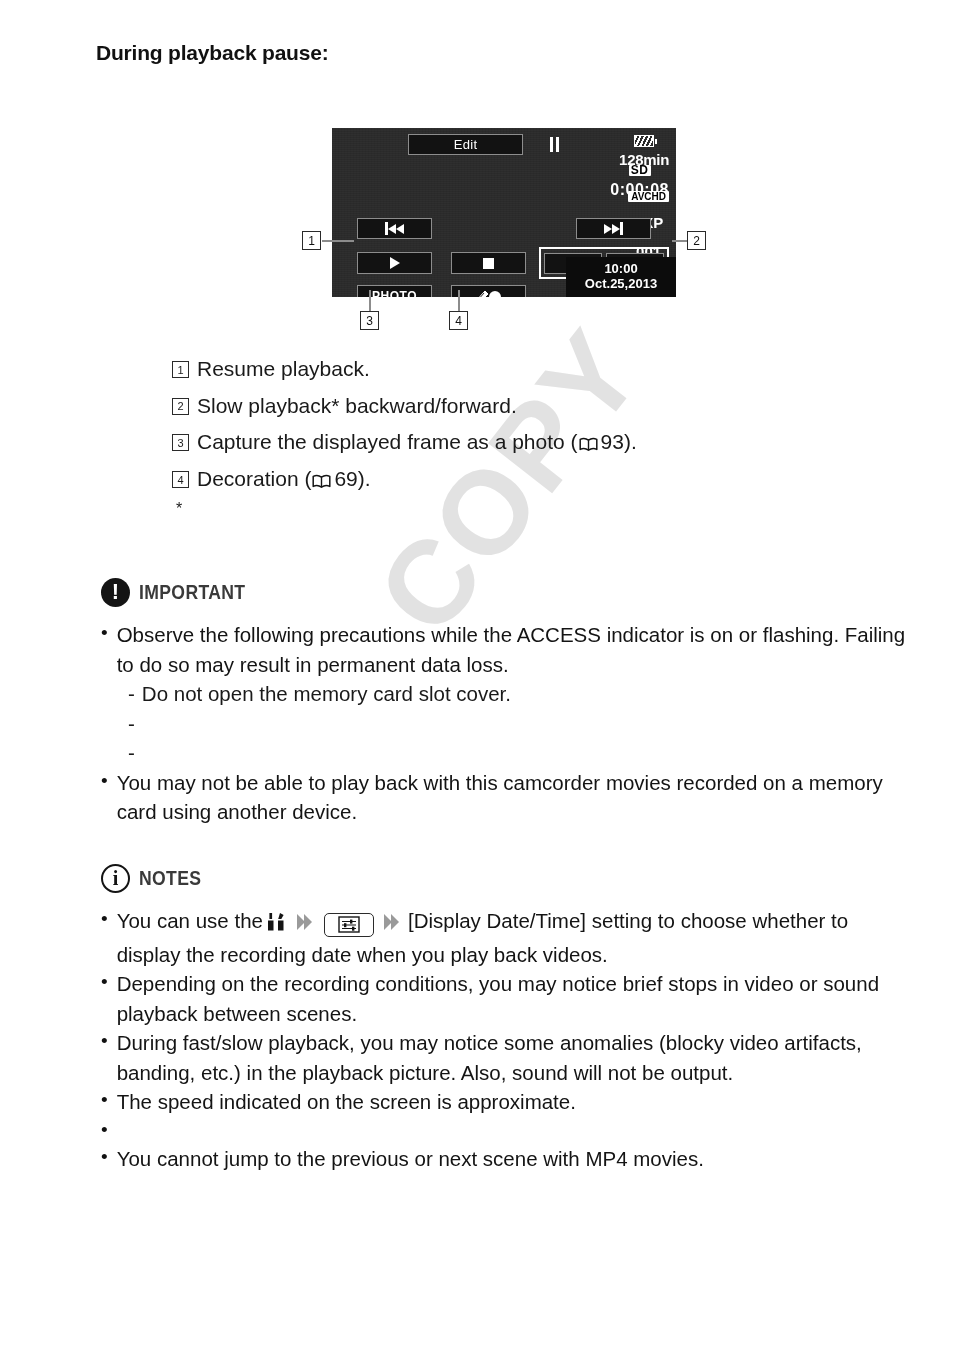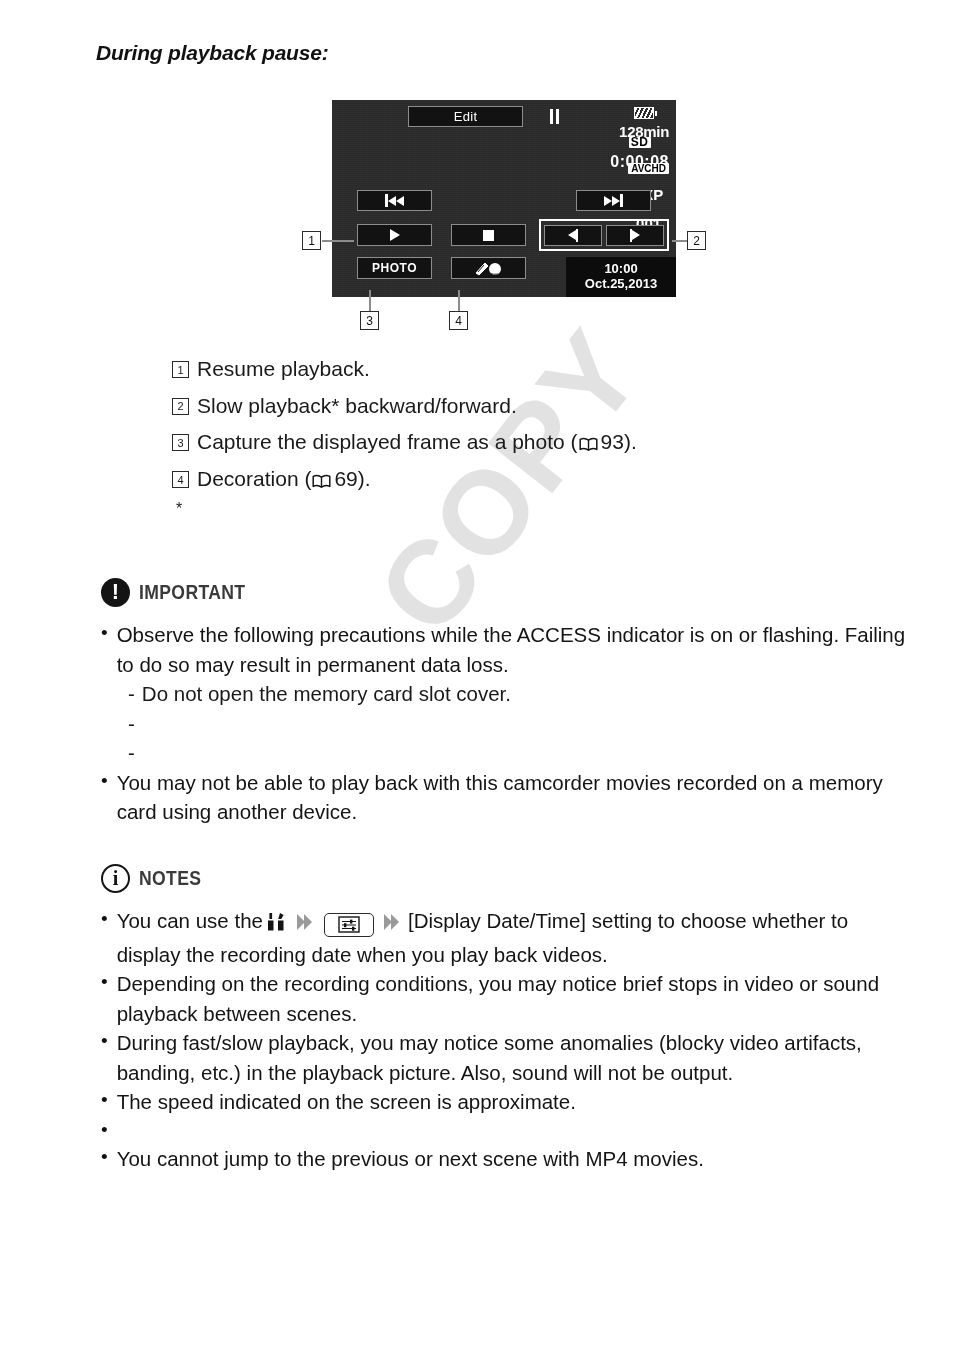--- a/index.html
+++ b/index.html
@@ -37,39 +37,39 @@
 
   
   .section-title {
     position: absolute;
     left: 96px;
     top: 41px;
     font-size: 21px;
     font-weight: bold;
     letter-spacing: -0.2px;
     color: #111;
-    font-style: italic;
   }
 
   
   .figure {
     position: absolute;
     left: 332px;
     top: 100px;
     width: 344px;
     height: 197px;
   }
   .lcd {
     position: absolute;
     inset: 0;
     background: #2b2b2b;
     background-image:
       repeating-linear-gradient(0deg, rgba(255,255,255,0.018) 0 1px, transparent 1px 2px),
       repeating-linear-gradient(90deg, rgba(0,0,0,0.05) 0 1px, transparent 1px 3px);
     overflow: hidden;
+    margin-top: 28px;
   }
   .btn {
     position: absolute;
     background: #121212;
     border: 1.5px solid #8d8d8d;
     color: #ffffff;
     display: flex;
     align-items: center;
     justify-content: center;
     font-size: 11px;

